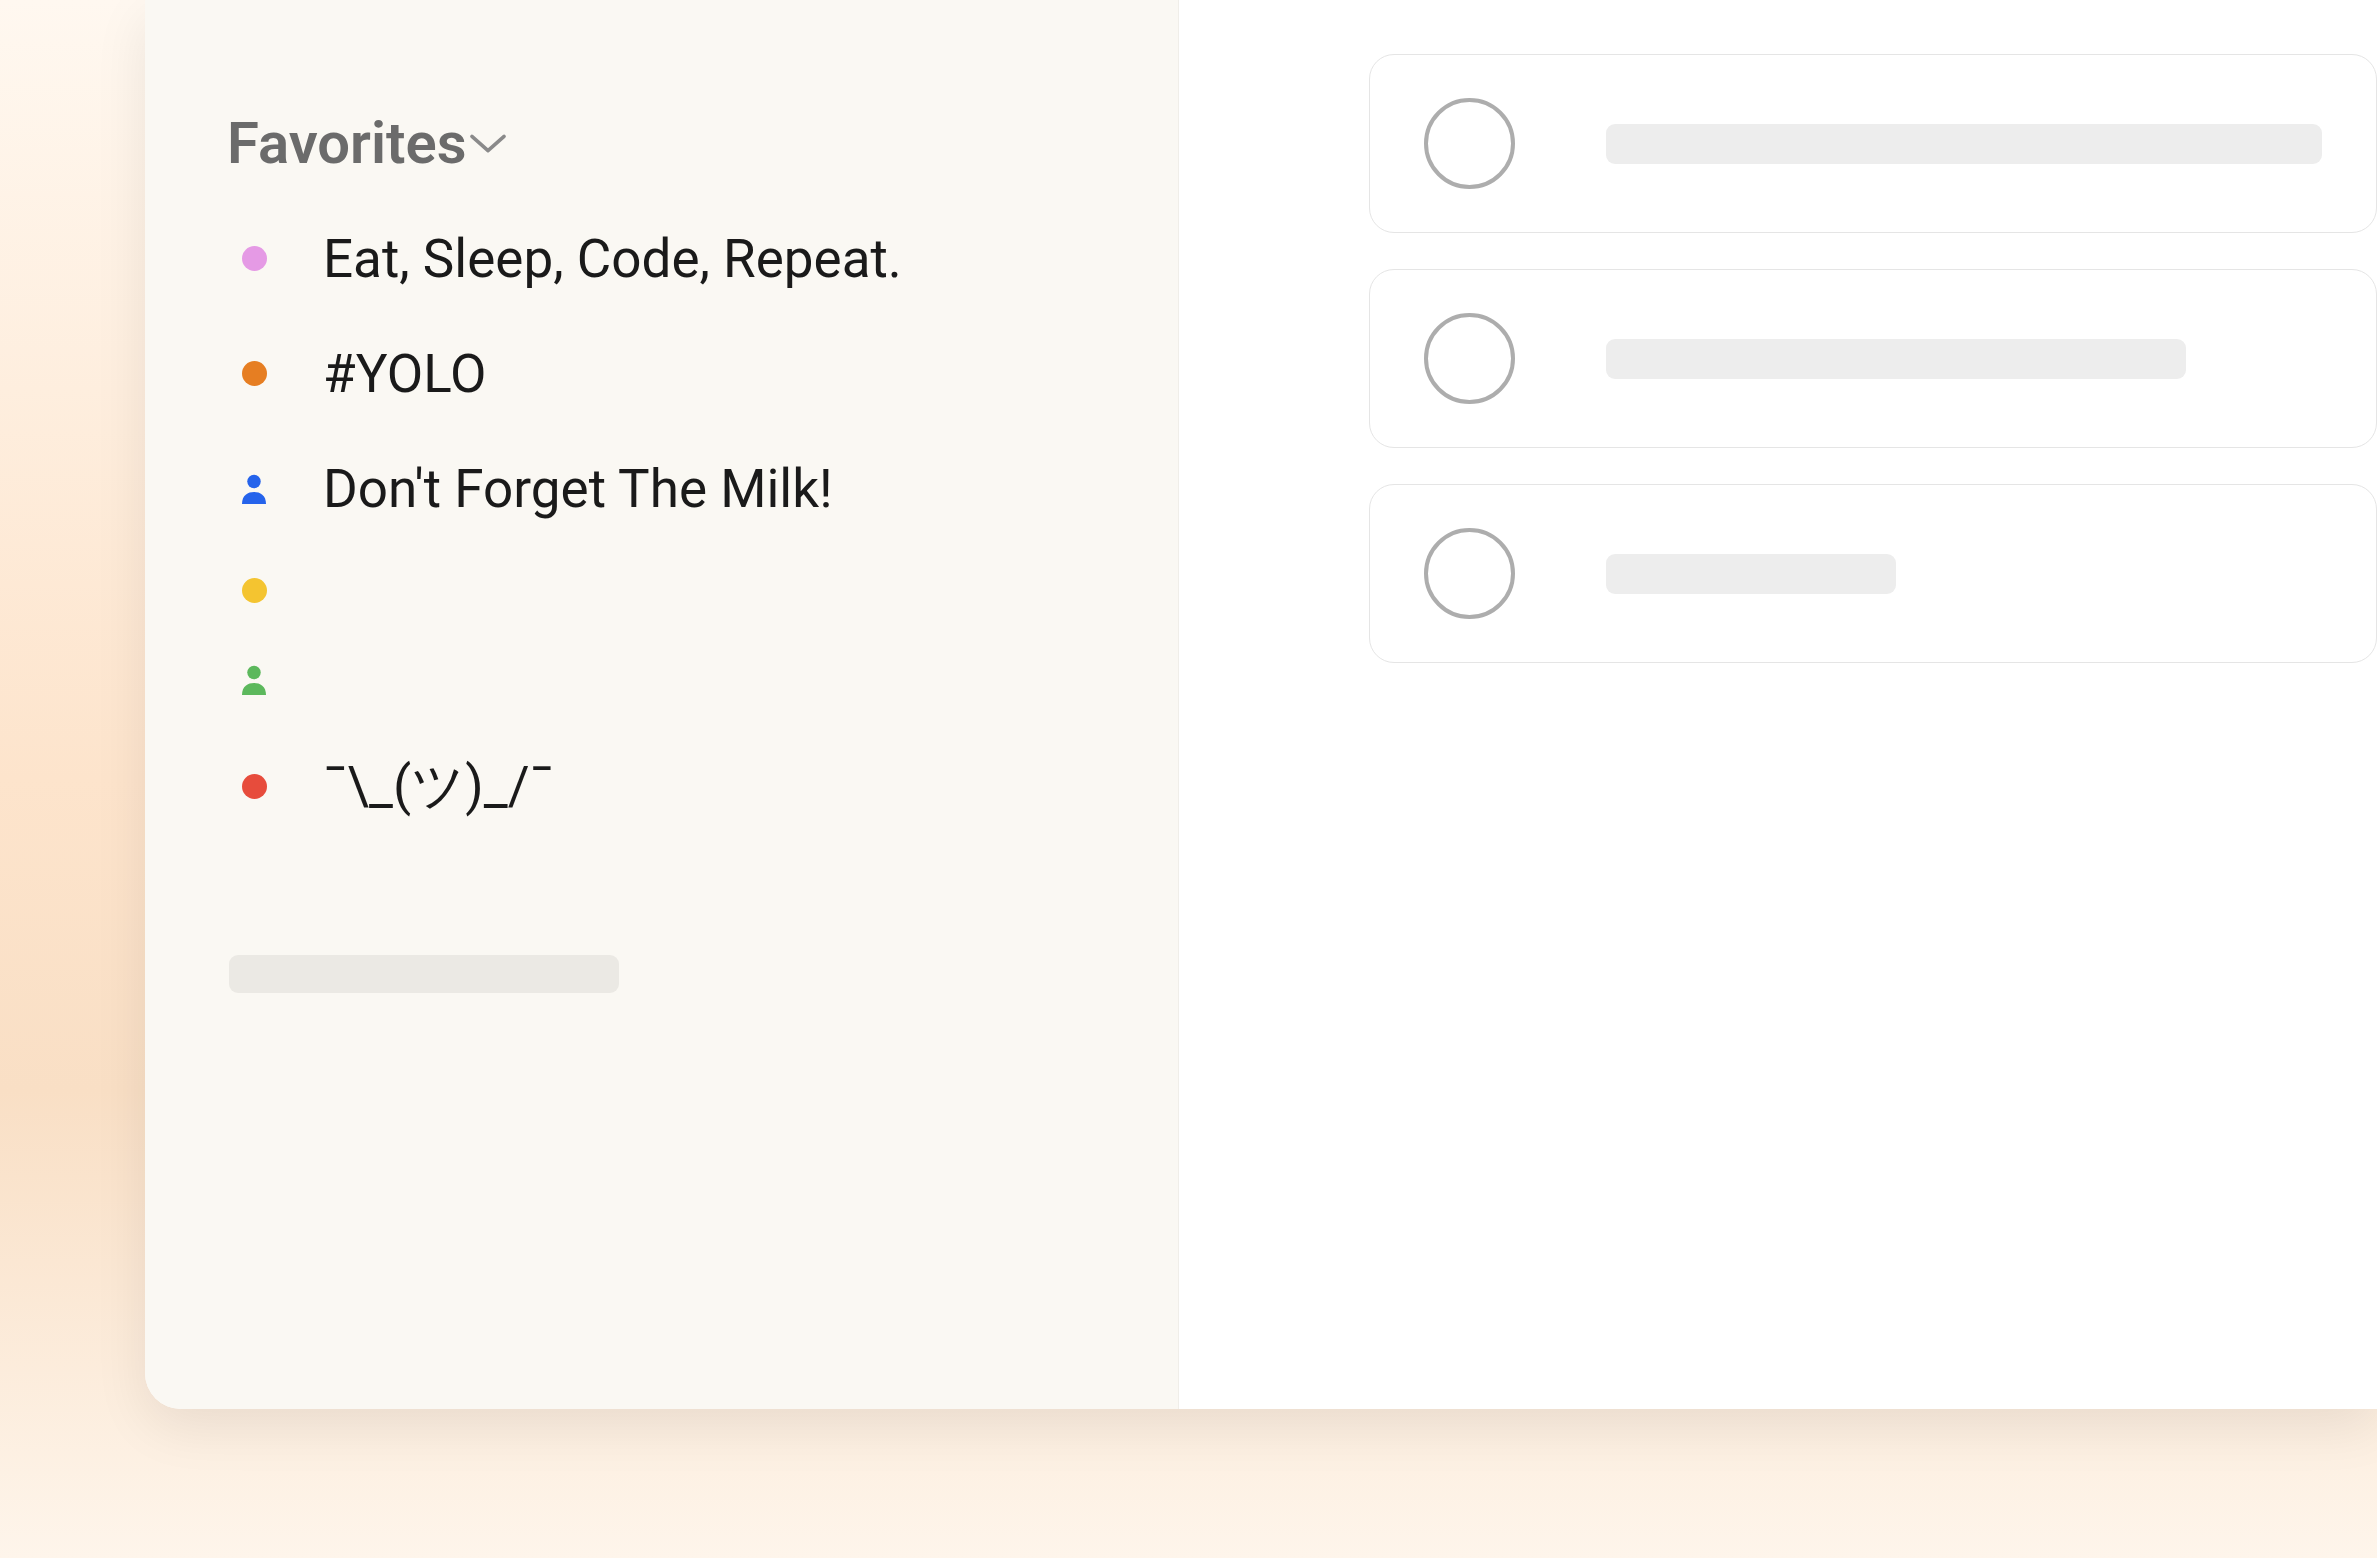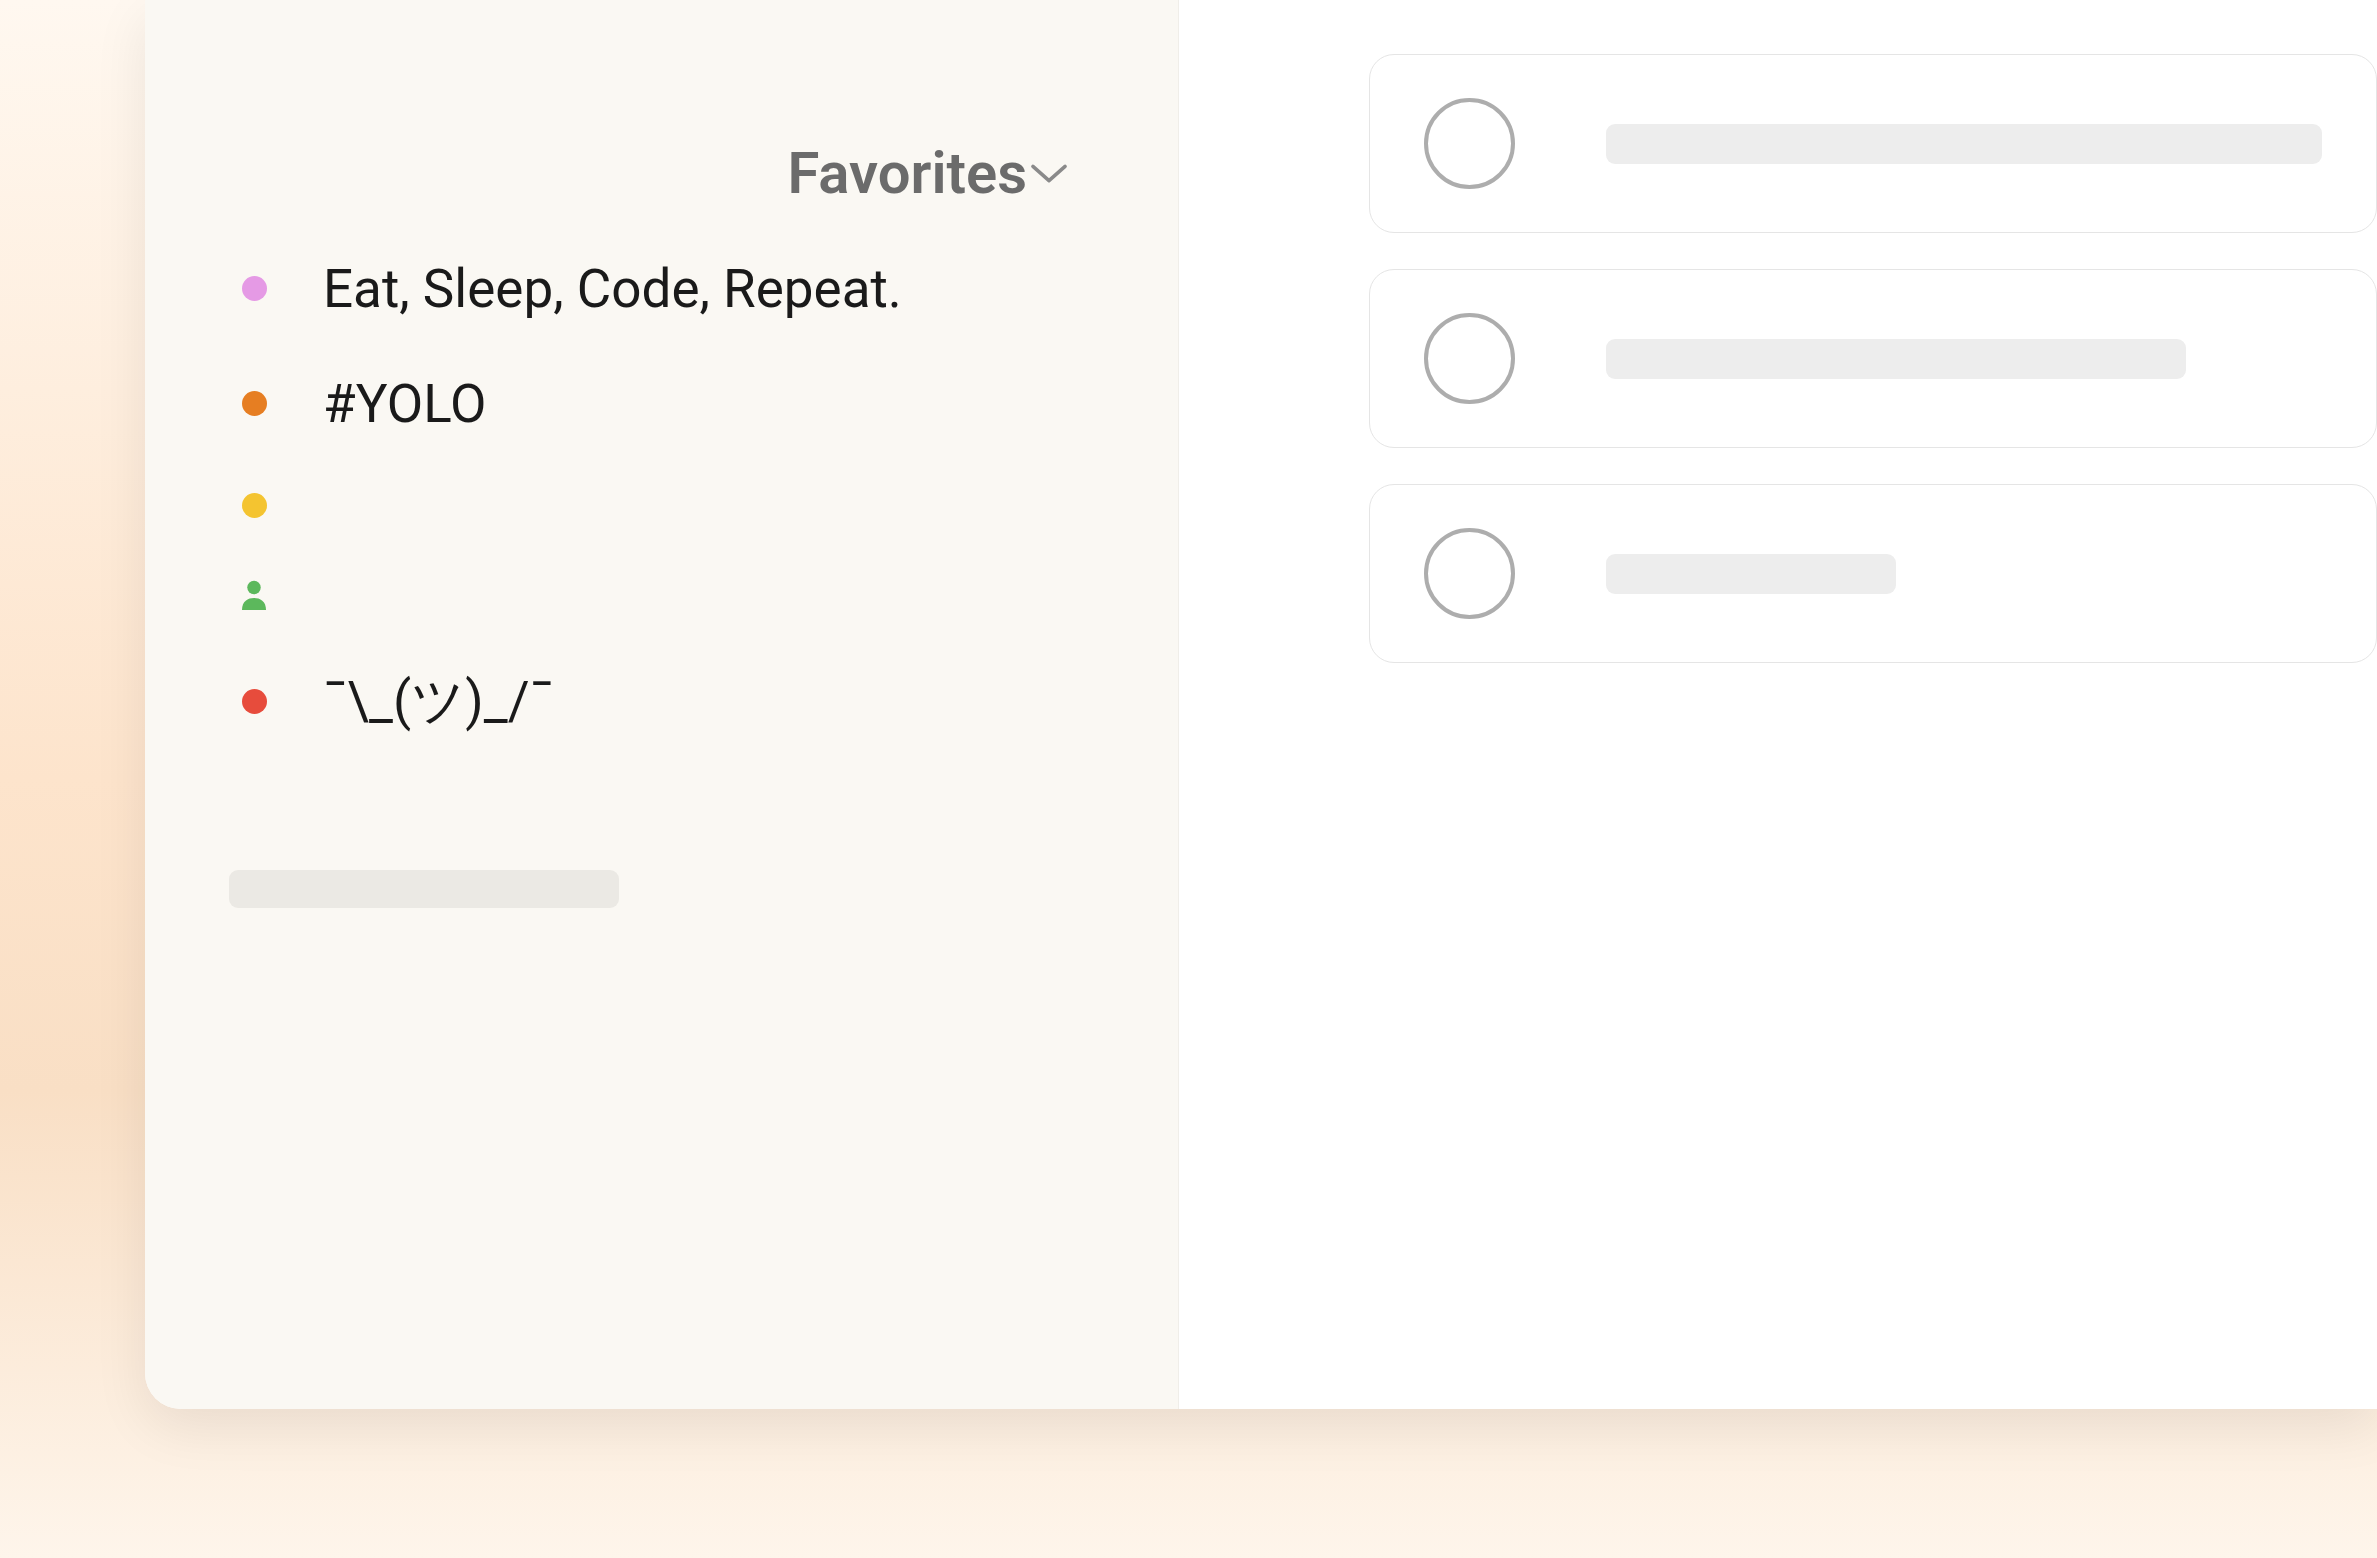--- a/index.html
+++ b/index.html
@@ -35,24 +35,23 @@
       background: #faf8f3;
       padding: 109px 72px 36px 82px;
       display: flex;
       flex-direction: column;
       border-right: 0.9px solid rgba(0,0,0,0.04);
     }
     
     .section-header {
       display: flex;
       align-items: center;
-      justify-content: flex-end;
+      justify-content: flex-start;
       margin-bottom: 36px;
       padding-right: 36px;
-      margin-top: 30px;
     }
     
     .section-title {
       font-size: 58px;
       font-weight: 600;
       color: #6b6b6b;
     }
     
     .chevron {
       width: 43px;
@@ -189,20 +188,29 @@
         <span class="favorite-label">Eat, Sleep, Code, Repeat.</span>
       </div>
 
       <div class="favorite-item">
         <span class="icon-wrap">
           <span class="dot" style="background:#e67e22"></span>
         </span>
         <span class="favorite-label">#YOLO</span>
       </div>
 
+      <div class="favorite-item">
+        <span class="icon-wrap person-icon">
+          <svg viewBox="0 0 24 24" fill="#2563eb">
+              <circle cx="12" cy="7" r="4.5"></circle>
+              <path d="M4 22 C4 16, 8 14, 12 14 C16 14, 20 16, 20 22 Z"></path>
+            </svg>
+        </span>
+        <span class="favorite-label">Don't Forget The Milk!</span>
+      </div>
 
       <div class="favorite-item">
         <span class="icon-wrap">
           <span class="dot" style="background:#f4c430"></span>
         </span>
       </div>
 
       <div class="favorite-item">
         <span class="icon-wrap person-icon">
           <svg viewBox="0 0 24 24" fill="#5cb85c">

